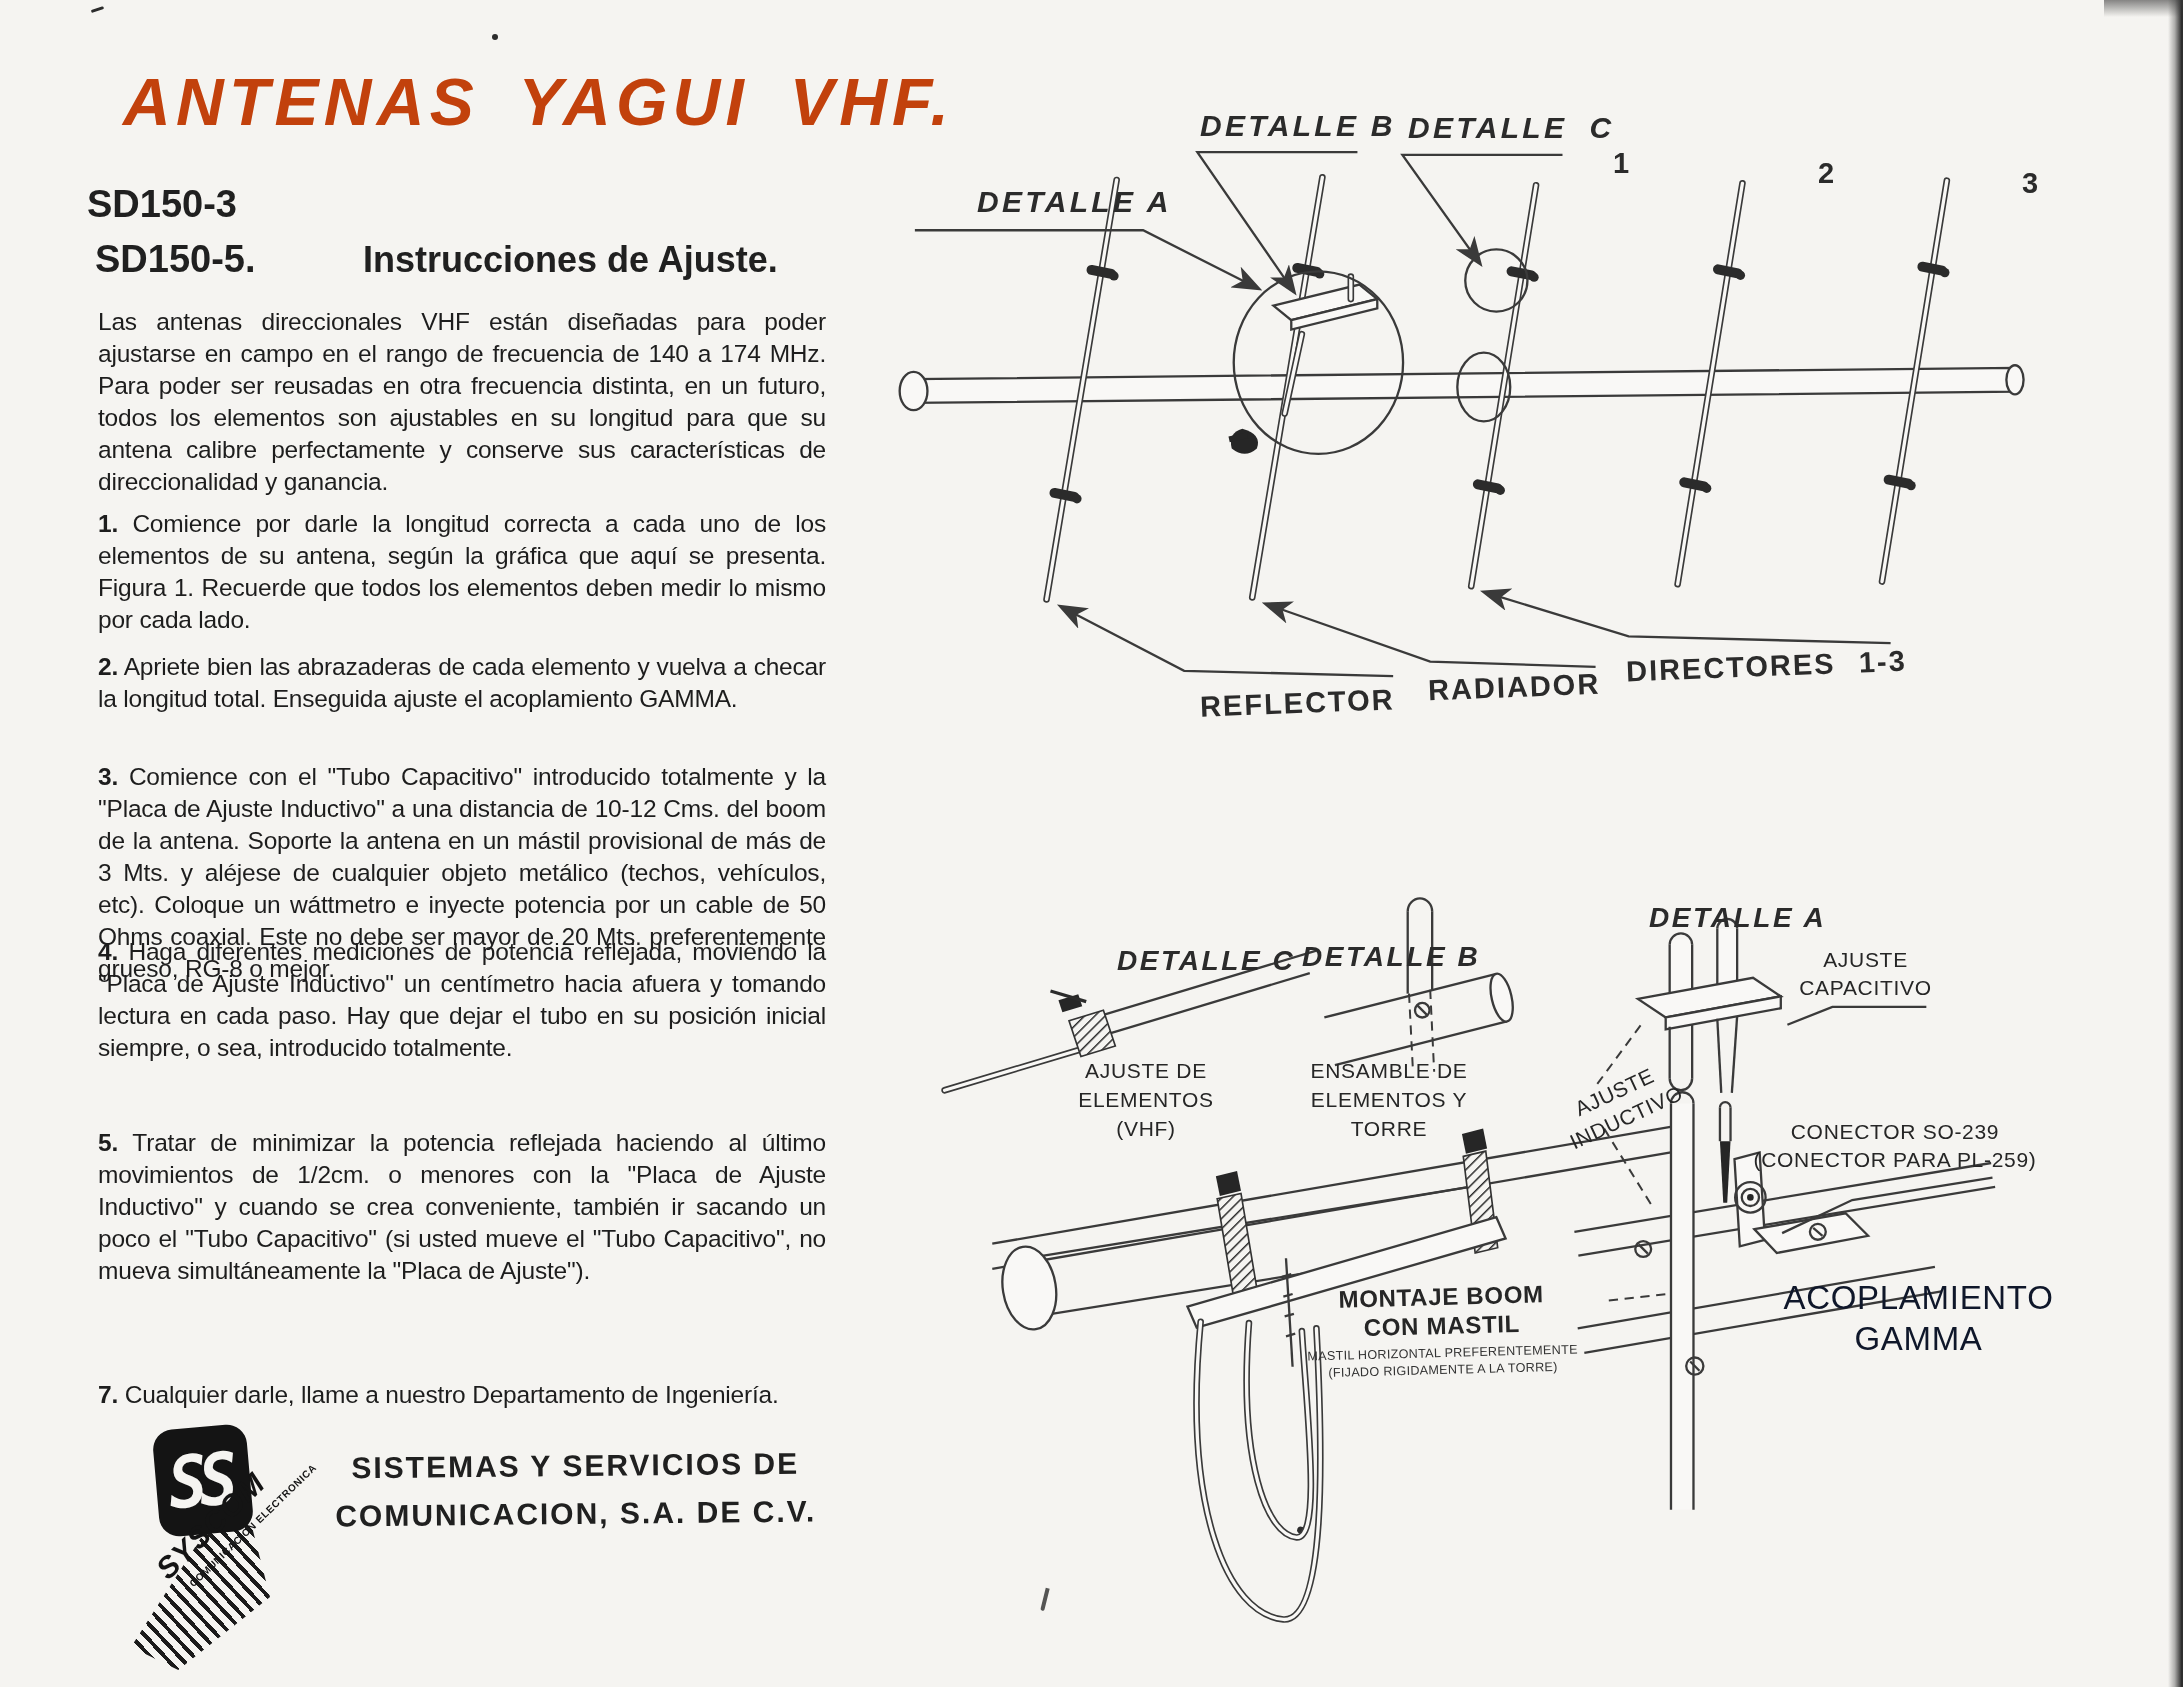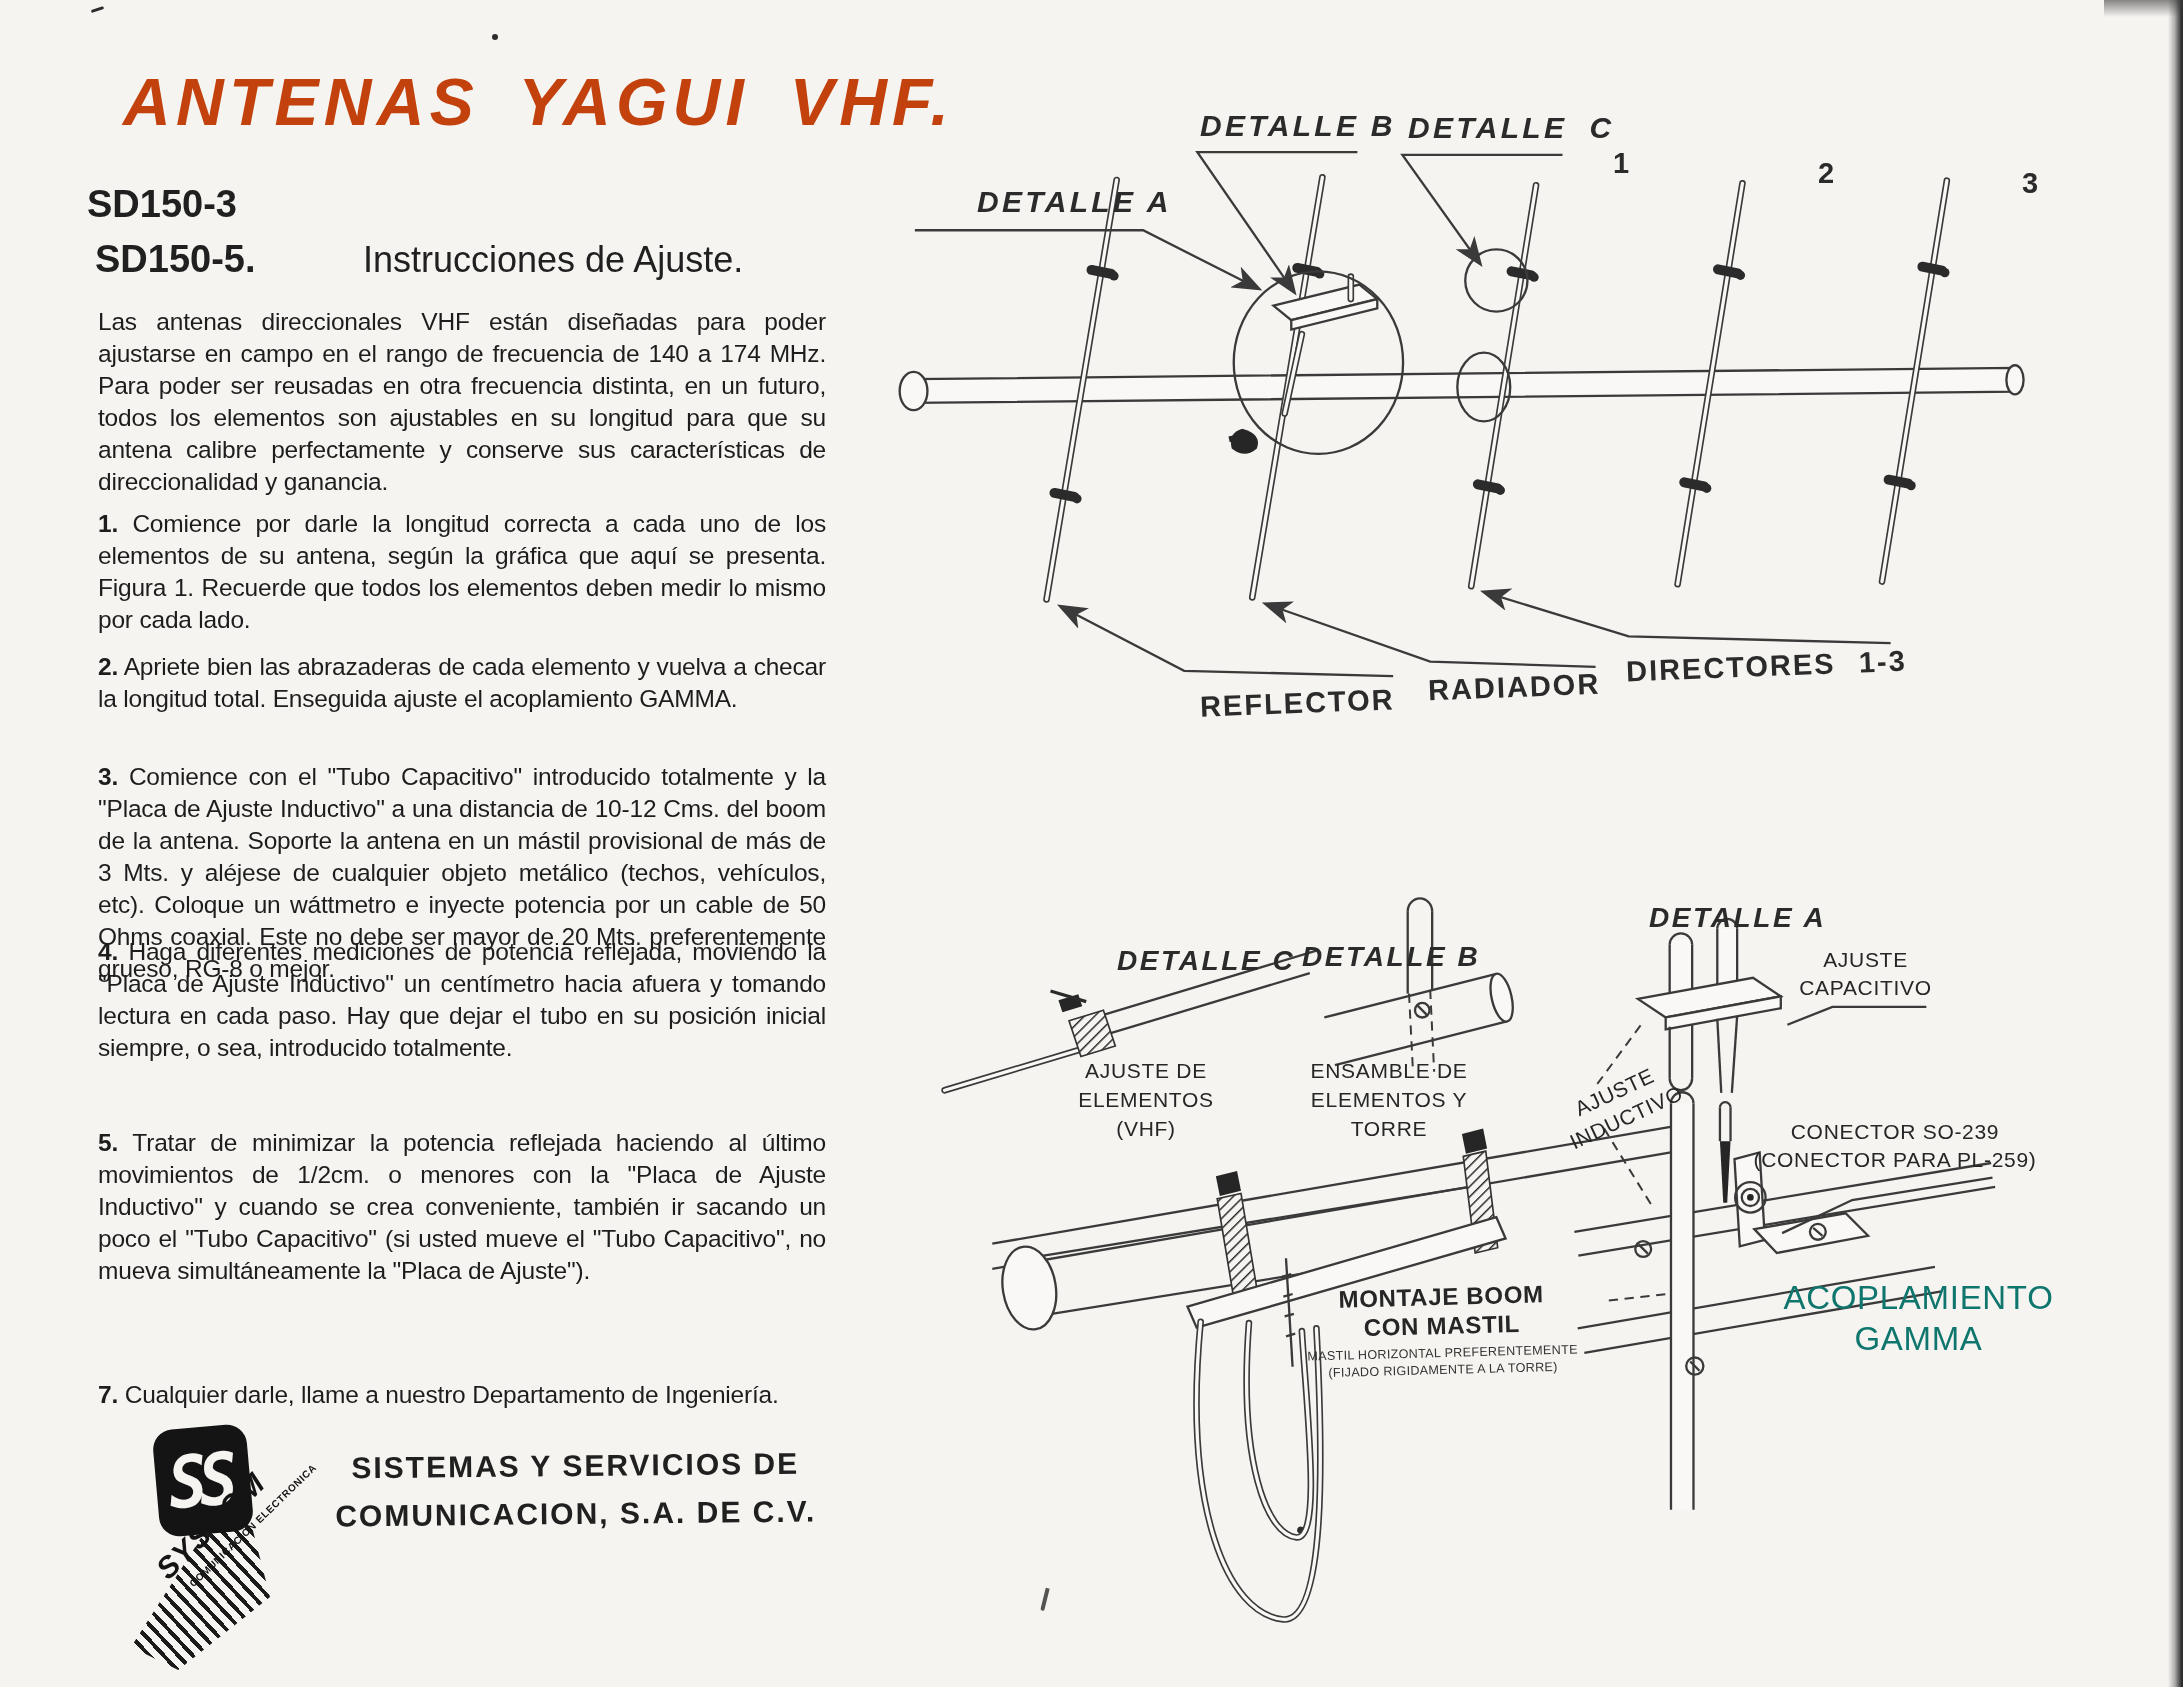--- a/index.html
+++ b/index.html
@@ -18,33 +18,33 @@
   .sp1{left:91px;top:8px;width:13.2px;height:3.3px;transform:rotate(-18deg);}
   .sp2{left:492px;top:34px;width:6px;height:6px;border-radius:50%;}
   .sp3{left:1297px;top:1527px;width:9.3px;height:7.3px;border-radius:50% 40% 60% 50%;transform:rotate(24deg);}
   .sp4{left:1043px;top:1588px;width:4px;height:22.5px;border-radius:0 0 6.6px 6.6px;transform:rotate(14deg);opacity:.8;}
   
   .title{position:absolute;left:123px;top:64px;font-size:66px;font-weight:bold;font-style:italic;
     letter-spacing:5.3px;word-spacing:17px;color:#c2410c;}
   .model{position:absolute;font-size:38px;font-weight:bold;color:#202020;}
   .m1{left:87px;top:183px;}
   .m2{left:95px;top:238px;}
-  .subtitle{position:absolute;left:363px;top:239px;font-size:36px;font-weight:normal;color:#202020;}
+  .subtitle{position:absolute;left:363px;top:239px;font-size:36px;font-weight:bold;color:#202020;}
   .para{position:absolute;left:98px;width:728px;font-size:24.5px;line-height:32px;
     letter-spacing:-0.2px;text-align:justify;color:#1d1d1d;}
   .para b{font-weight:bold;}
   .nowrap{white-space:nowrap;text-align:left;}
   
   .lbl{position:absolute;color:#2b2b2b;white-space:nowrap;}
   .det{font-size:30px;font-weight:bold;font-style:italic;letter-spacing:3.3px;}
   .det2{font-size:28px;font-weight:bold;font-style:italic;letter-spacing:2.6px;}
   .num{font-size:29px;font-weight:bold;}
   .ellbl{font-size:29px;font-weight:bold;letter-spacing:2px;transform:rotate(-2.2deg);}
   .cap{position:absolute;text-align:center;font-size:21px;line-height:29px;color:#262626;letter-spacing:0.7px;}
-  .capbig{position:absolute;text-align:center;font-size:33px;line-height:41px;color:#0f766e;letter-spacing:0.7px;}
+  .capbig{position:absolute;text-align:center;font-size:33px;line-height:41px;color:#0f172a;letter-spacing:0.7px;}
   .capsm{font-size:21px;line-height:28px;}
   .rot{transform:rotate(-25deg);}
   .montcap{position:absolute;text-align:center;color:#262626;transform:rotate(-1.5deg);}
   .montcap .big{font-size:24px;line-height:29px;font-weight:600;letter-spacing:0.7px;}
   .montcap .tiny{font-size:12.6px;line-height:17px;letter-spacing:0.3px;color:#333;}
   
   .company{position:absolute;left:311px;top:1442px;width:529px;text-align:center;
     font-size:30px;font-weight:bold;letter-spacing:2px;line-height:48px;color:#202020;transform:rotate(-0.6deg);}
   .logo{position:absolute;left:131px;top:1422px;width:284px;height:218px;}
   .logo-hatch{position:absolute;left:0px;top:56px;width:139px;height:192px;

